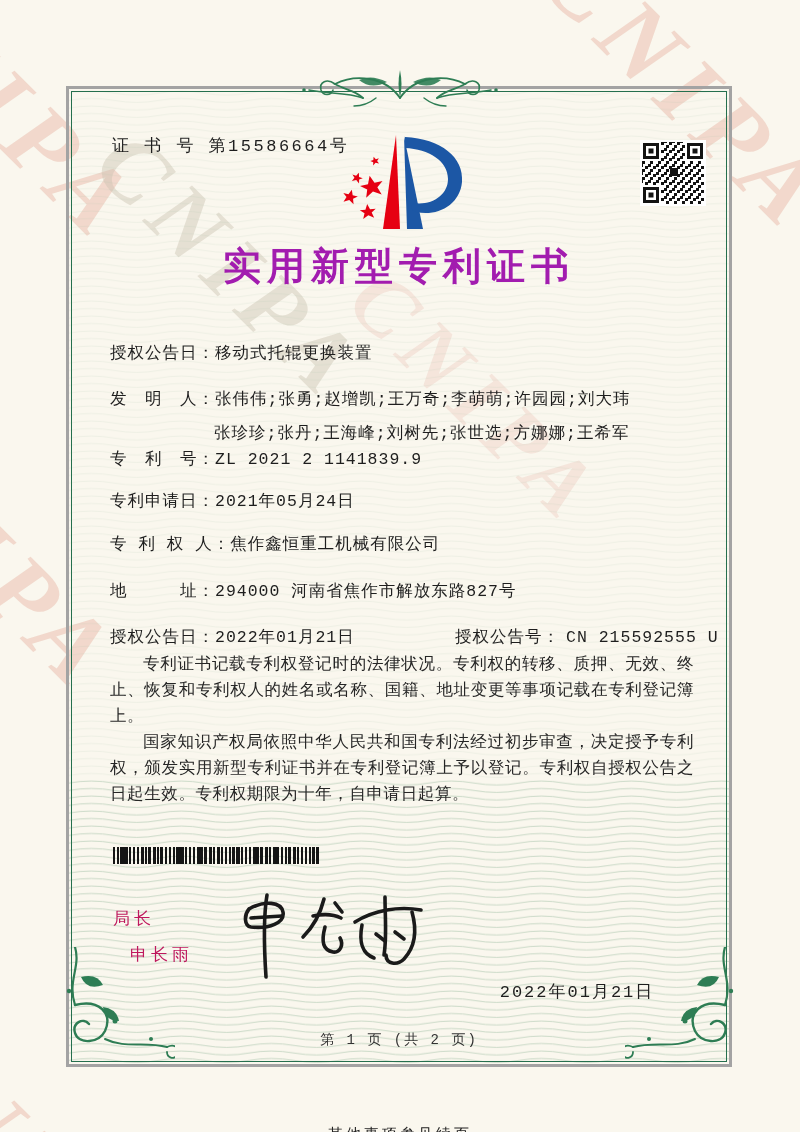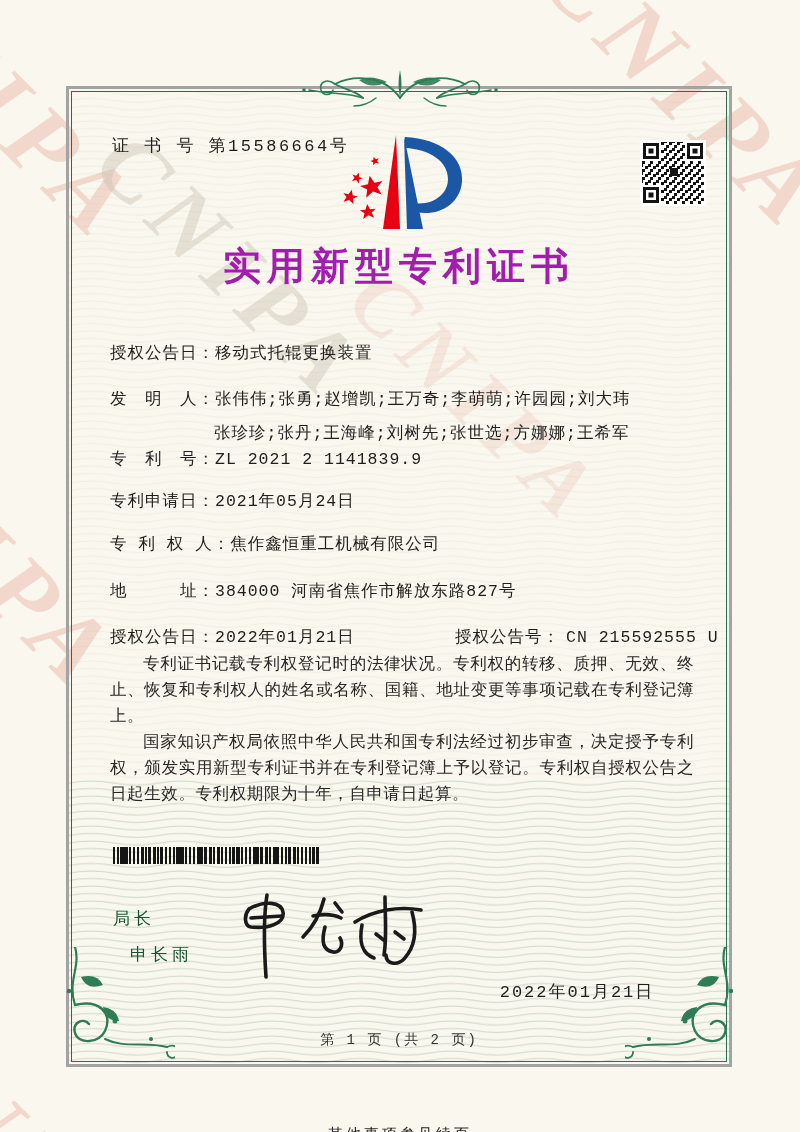--- a/index.html
+++ b/index.html
@@ -45,21 +45,21 @@
   
   .paras{position:absolute;left:41px;top:563px;width:584px;font-size:16.5px;
          line-height:26px;letter-spacing:0.6px;text-align:justify;color:#262626;}
   .paras p{margin:0;text-indent:2em;}
   
   .barcode{position:absolute;left:44px;top:758px;width:207px;height:17px;
     background:
       repeating-linear-gradient(90deg,#151515 0 2px,transparent 2px 4px),
       repeating-linear-gradient(90deg,#151515 0 1px,transparent 1px 7px),
       repeating-linear-gradient(90deg,transparent 0 9px,#151515 9px 12px,transparent 12px 19px);}
-  .sig-label{position:absolute;left:44px;font-size:17px;letter-spacing:4px;color:#14532d;}
+  .sig-label{position:absolute;left:44px;font-size:17px;letter-spacing:4px;color:#be185d;}
   .sl1{top:818px;}
   .sl2{top:854px;margin-left:17px;}
   .signature{position:absolute;left:160px;top:796px;width:215px;height:102px;}
   .grant-date{position:absolute;left:333px;top:891px;width:350px;text-align:center;
               font-size:17px;letter-spacing:2px;}
   .page-num{position:absolute;left:0;top:942px;width:100%;text-align:center;
             font-size:14px;letter-spacing:2px;color:#333;}
   .foot-note{position:absolute;left:0;top:1078px;width:100%;text-align:center;
              font-size:15px;letter-spacing:3px;color:#222;margin-top:47px;}
   
@@ -181,21 +181,21 @@
     <div class="row r-pno">
       <span class="lb">专　利　号：</span><span class="vl">ZL 2021 2 1141839.9</span>
     </div>
     <div class="row r-fil">
       <span class="lb">专利申请日：</span><span class="vl">2021年05月24日</span>
     </div>
     <div class="row r-own">
       <span class="lb">专 利 权 人：</span><span class="vl">焦作鑫恒重工机械有限公司</span>
     </div>
     <div class="row r-adr">
-      <span class="lb">地　　　址：</span><span class="vl">384000 河南省焦作市解放东路827号</span>
+      <span class="lb">地　　　址：</span><span class="vl">294000 河南省焦作市解放东路827号</span>
     </div>
     <div class="row r-grant">
       <span class="lb">授权公告日：</span><span class="vl">2022年01月21日</span>
       <span class="grant2">
         <span class="lb">授权公告号：</span><span class="vl">CN 215592555 U</span>
       </span>
     </div>
 
     <div class="paras">
       <p>专利证书记载专利权登记时的法律状况。专利权的转移、质押、无效、终止、恢复和专利权人的姓名或名称、国籍、地址变更等事项记载在专利登记簿上。</p>

